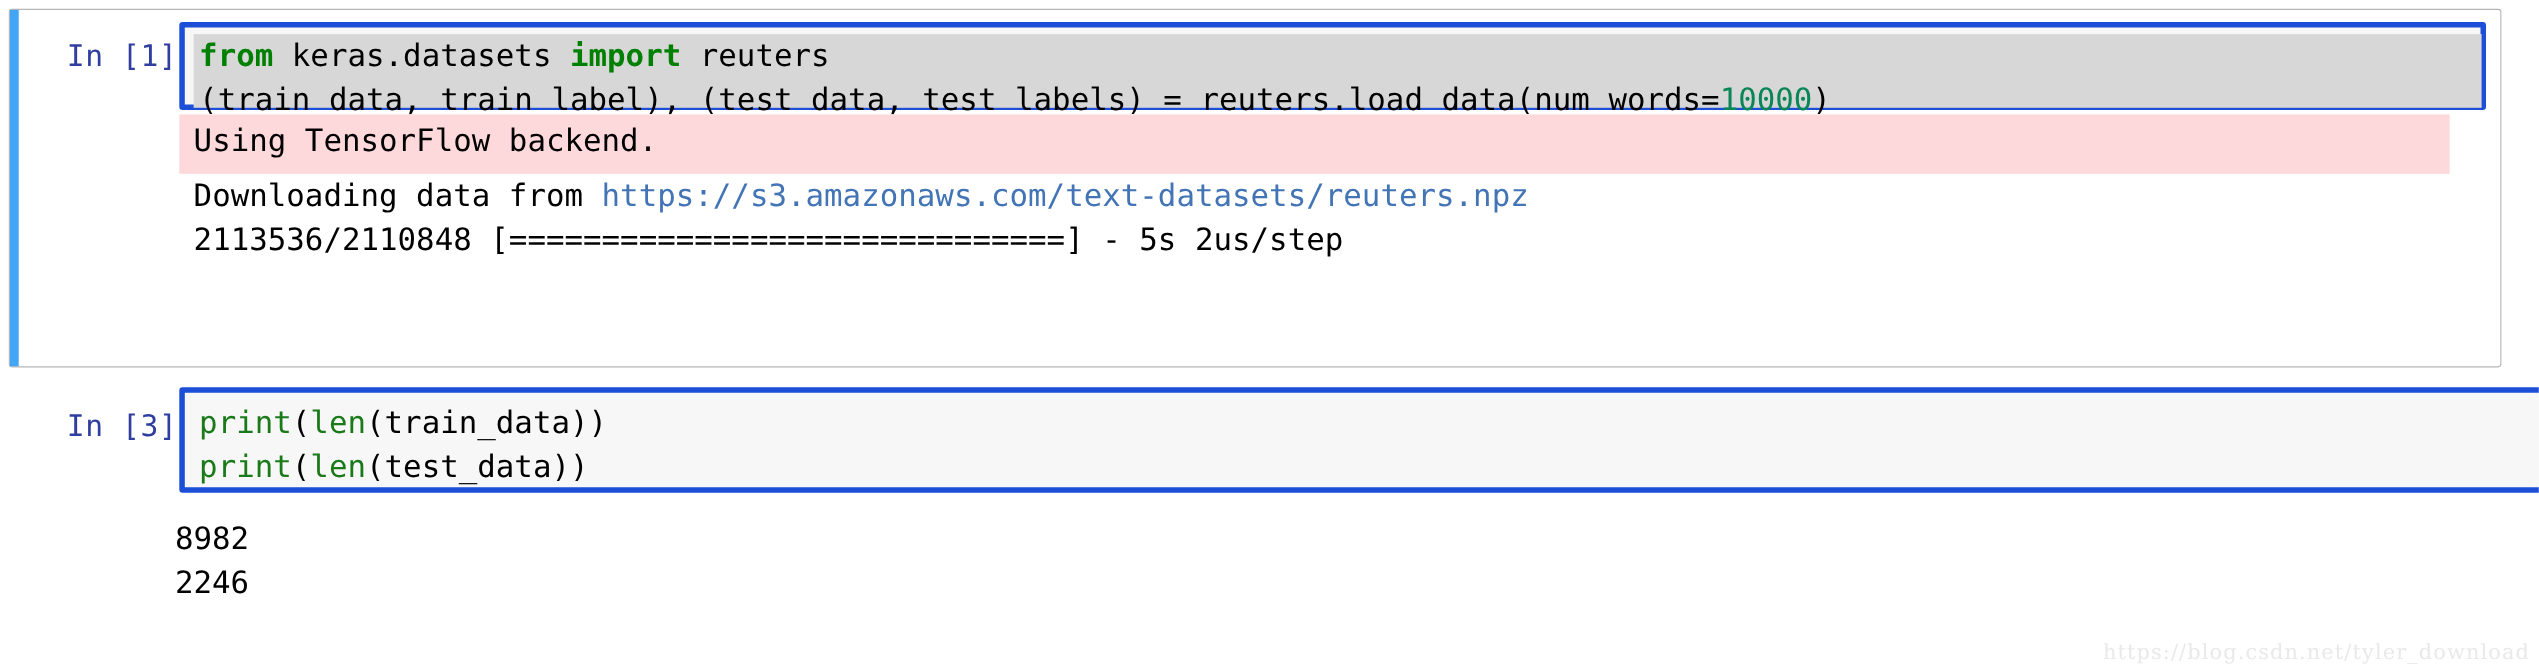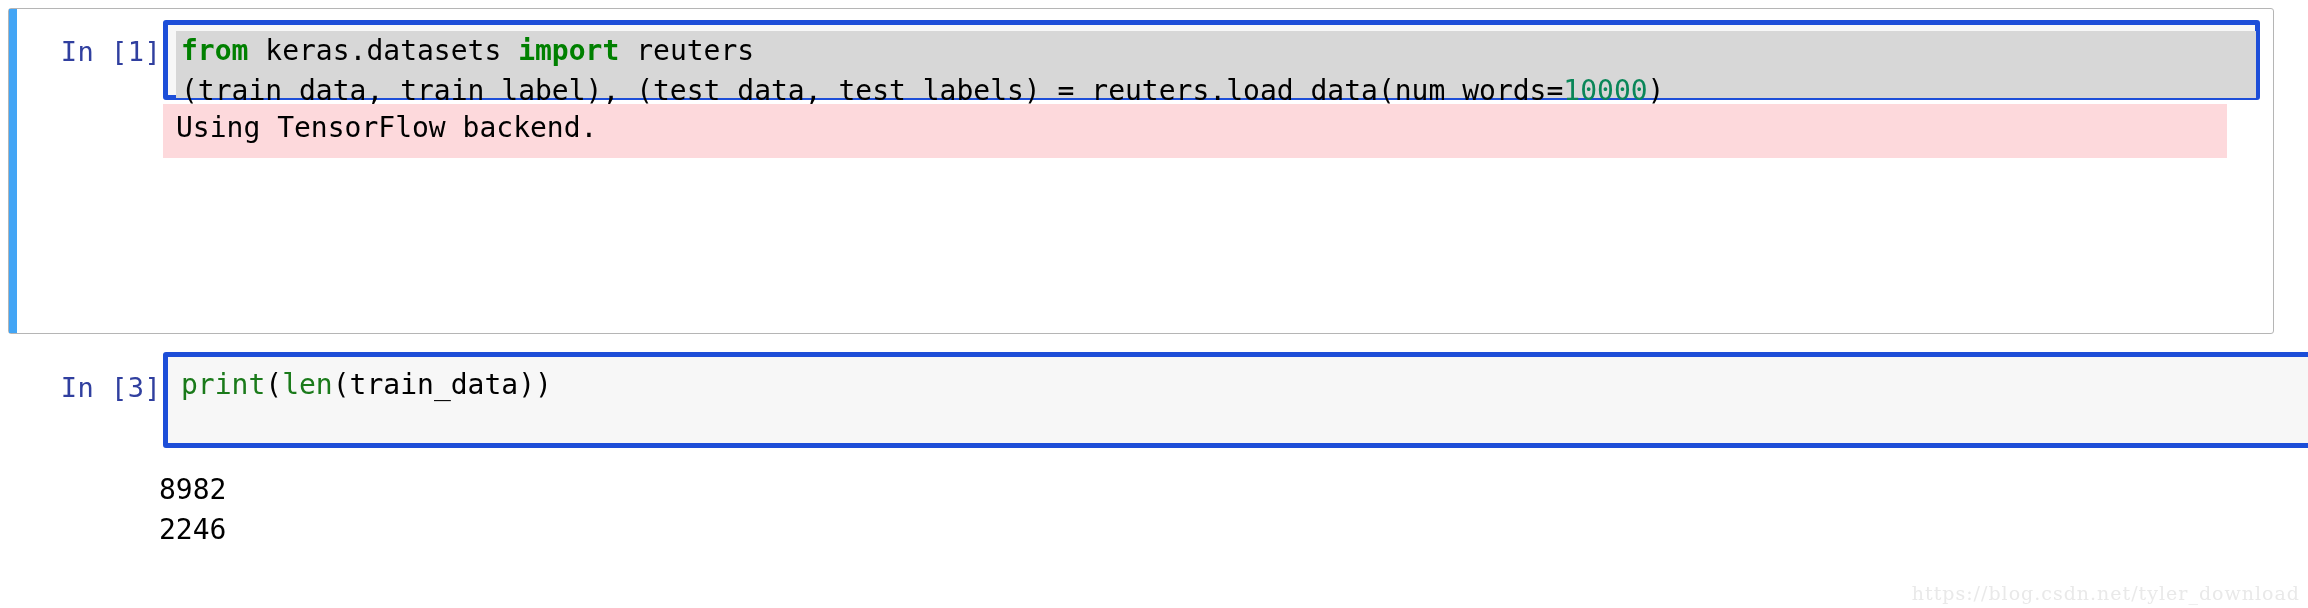--- a/index.html
+++ b/index.html
@@ -133,28 +133,29 @@
     <div class="prompt" style="left:10px; top:28px; width:160px;">In [1]:</div>
 
     <div class="input-box" style="left:155px; top:12px; width:2097px; height:80px;">
       <div class="hl-selection" style="left:8px; top:6px; width:2080px; height:67px;"></div>
       <div class="code-lines" style="left:13px; top:6px;"><span class="code-line"><span class="kw">from</span><span class="tok"> keras.datasets </span><span class="kw">import</span><span class="tok"> reuters</span></span><span class="code-line"><span class="tok">(train_data, train_label), (test_data, test_labels) = reuters.load_data(num_words=</span><span class="num">10000</span><span class="tok">)</span></span></div>
     </div>
 
     <div class="stderr-band" style="left:155px; top:96px; width:2064px; height:54px;"></div>
     <div class="out-text" style="left:168px; top:100px;"><span class="code-line"><span class="tok">Using TensorFlow backend.</span></span></div>
 
+    <div class="out-text" style="left:168px; top:150px;"><span class="code-line"><span class="tok">Downloading data from </span><span class="url">https://s3.amazonaws.com/text-datasets/reuters.npz</span></span><span class="code-line"><span class="tok">2113536/2110848 [==============================] - 5s 2us/step</span></span></div>
   </div>
 
   <div class="cell" id="cell-2-root" style="left:8px; top:352px; width:2266px; height:248px;">
 
     <div class="prompt" style="left:10px; top:20px; width:160px;">In [3]:</div>
 
     <div class="input-box" style="left:155px; top:0px; width:2151px; height:96px;">
-      <div class="code-lines" style="left:13px; top:8px;"><span class="code-line"><span class="fn">print</span><span class="tok">(</span><span class="fn">len</span><span class="tok">(train_data))</span></span></div>
+      <div class="code-lines" style="left:13px; top:8px;"><span class="code-line"><span class="fn">print</span><span class="tok">(</span><span class="fn">len</span><span class="tok">(train_data))</span></span><span class="code-line"><span class="fn">print</span><span class="tok">(</span><span class="fn">len</span><span class="tok">(test_data))</span></span></div>
     </div>
 
     <div class="out-text" style="left:151px; top:118px;"><span class="code-line"><span class="tok">8982</span></span><span class="code-line"><span class="tok">2246</span></span></div>
   </div>
 
   <div class="watermark">https://blog.csdn.net/tyler_download</div>
 
 </div>
 
 </body></html>

